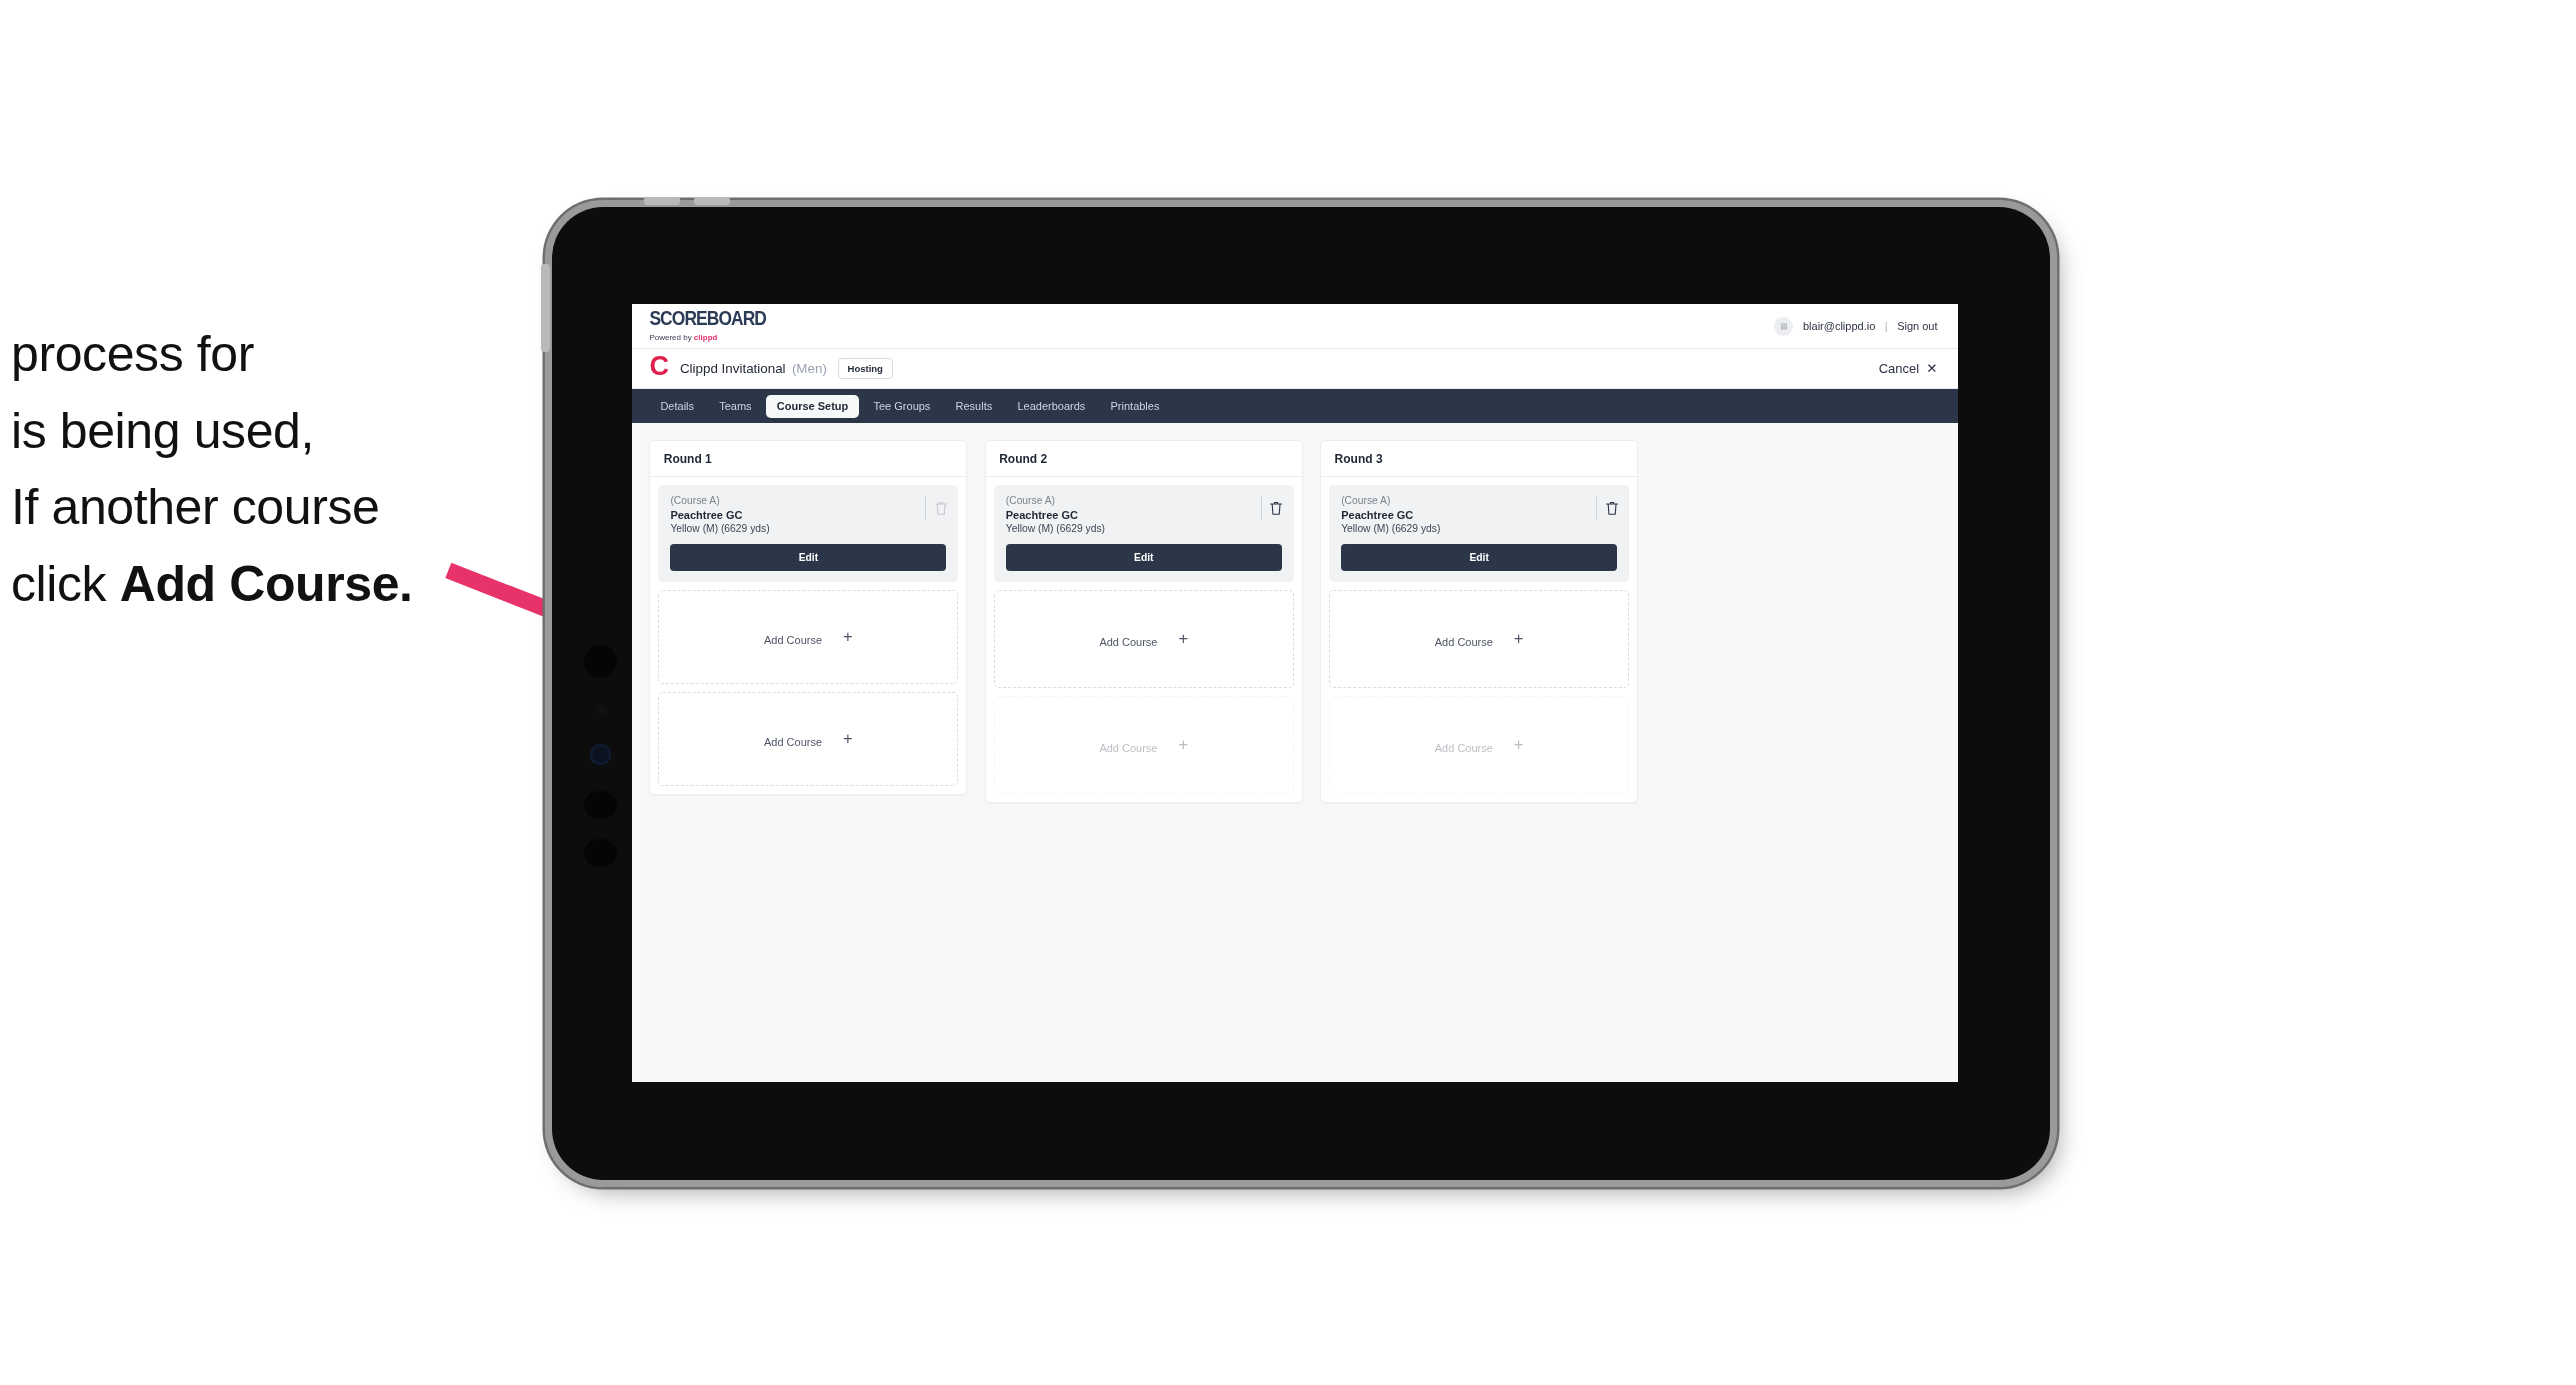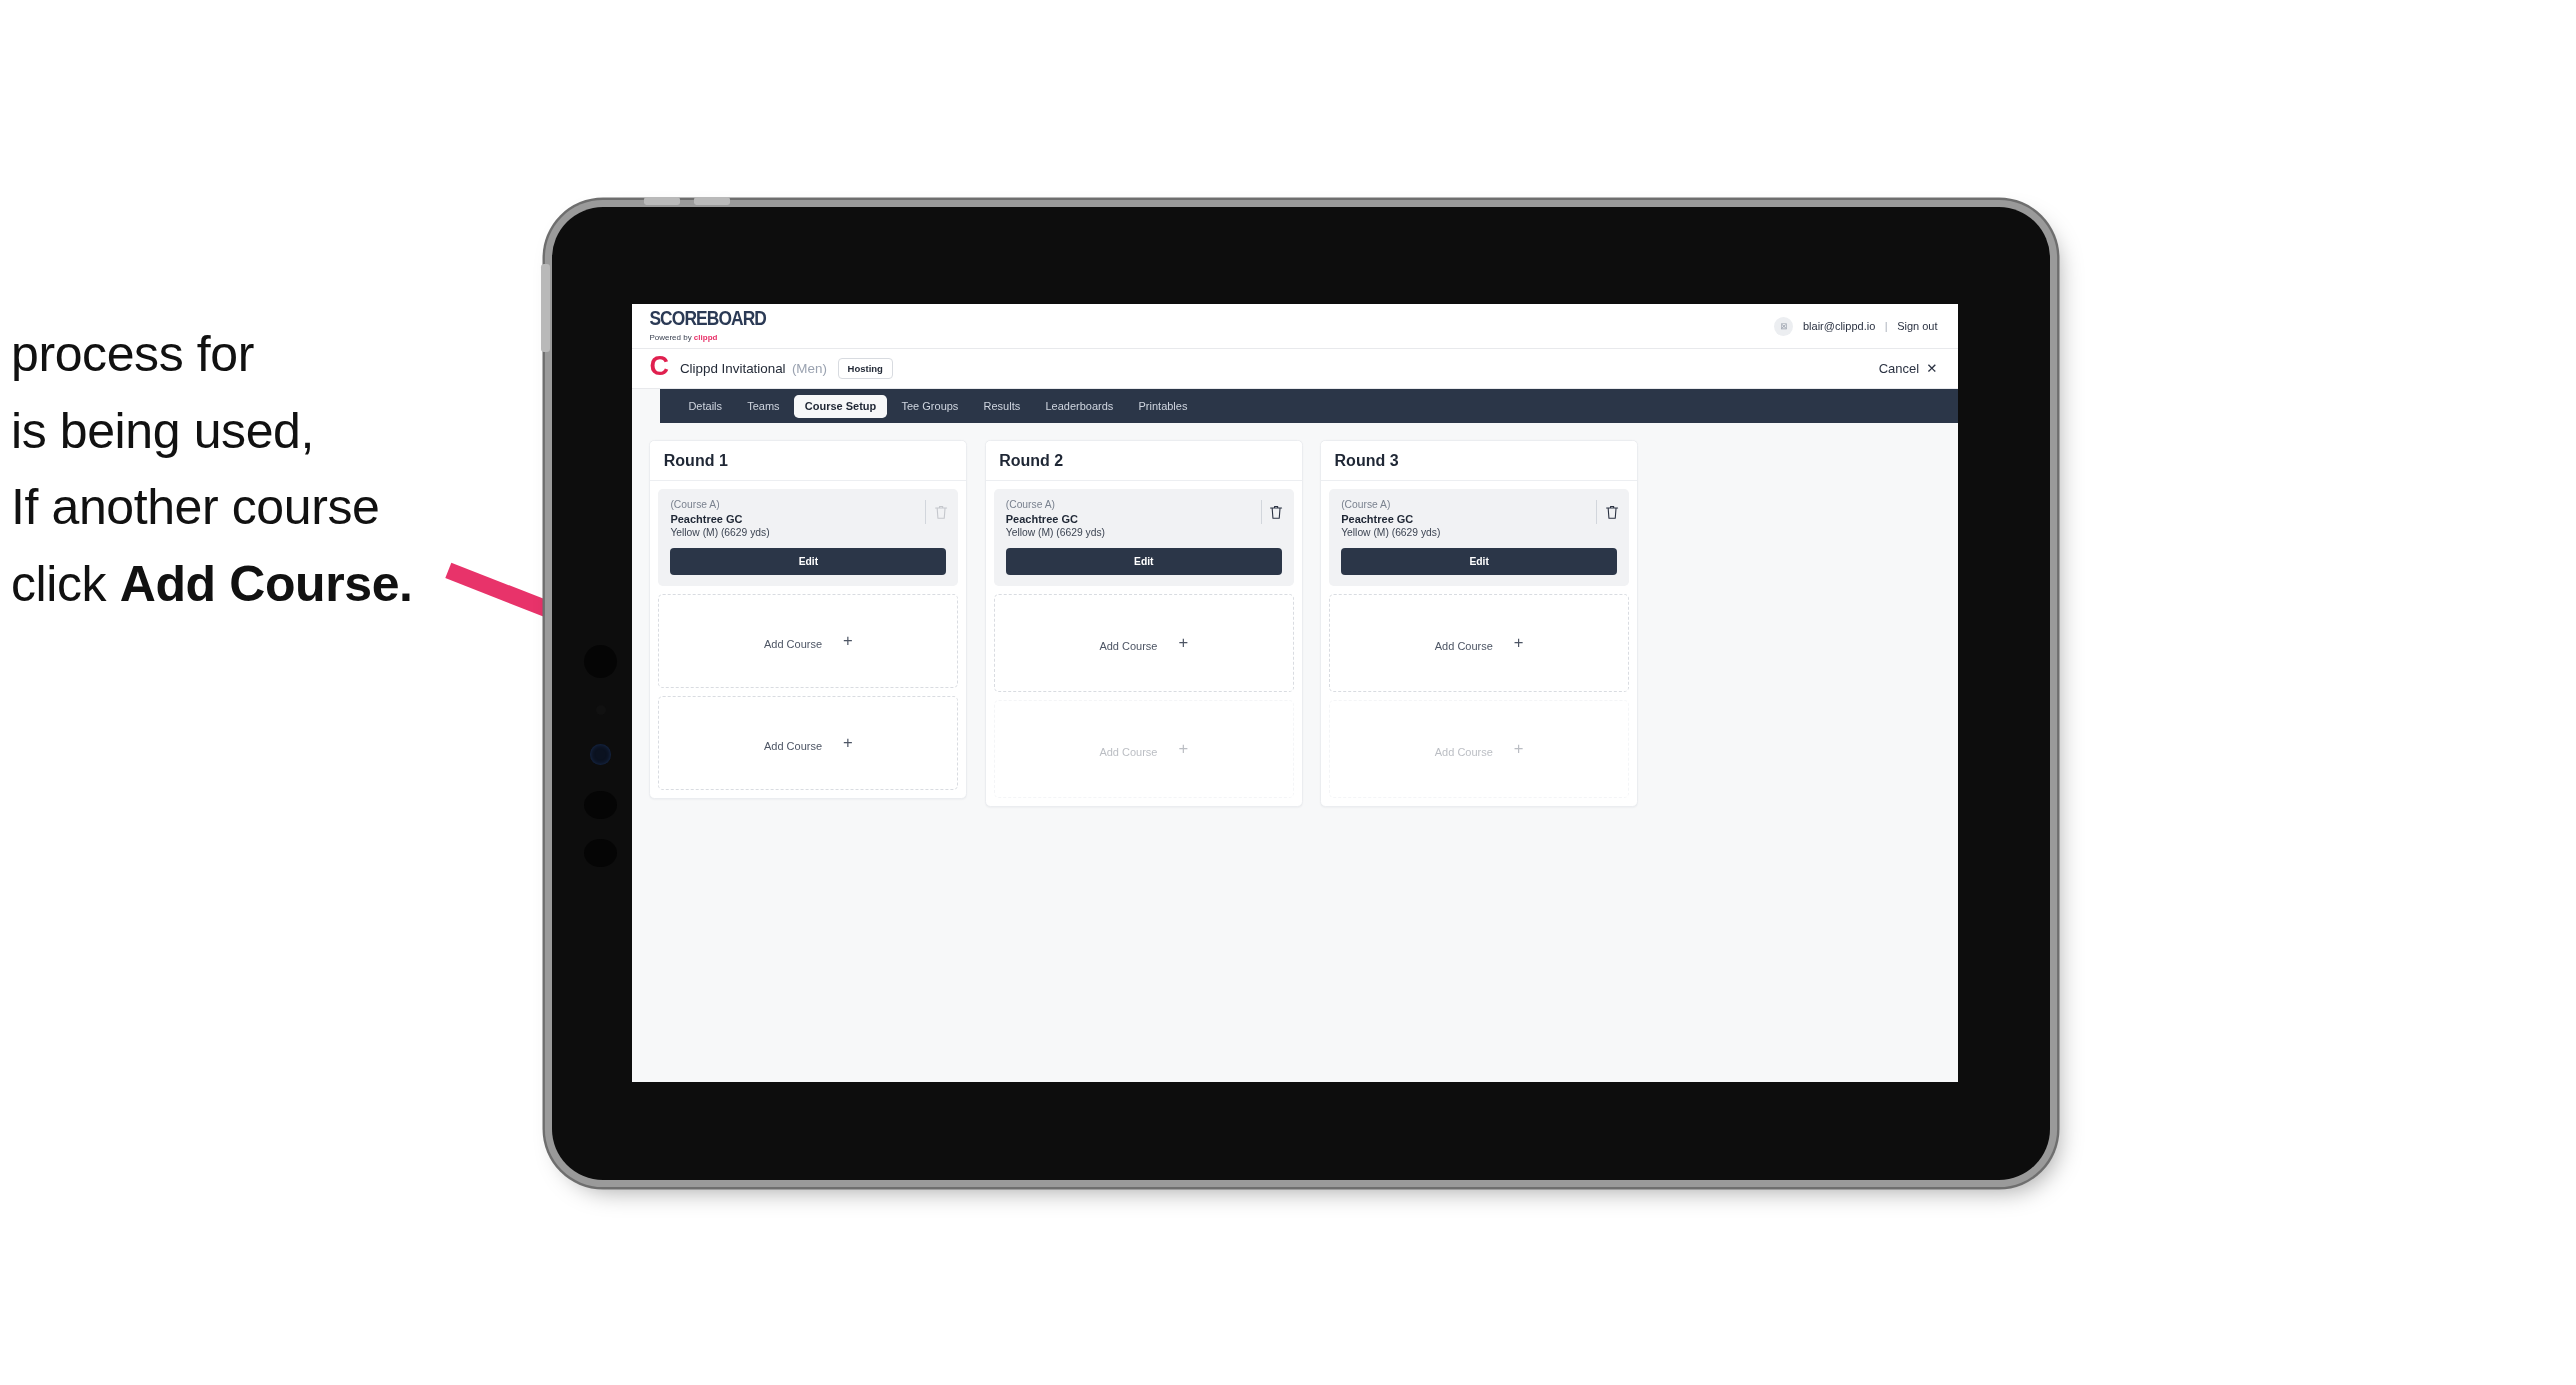--- a/index.html
+++ b/index.html
@@ -103,37 +103,37 @@
     margin-left:11px;border:0.8px solid #d8dbe0;border-radius:4px;
     padding:4px 8.7px;font-size:9.5px;font-weight:bold;color:#242b38;background:#fff;
   }
   #titlebar-right{margin-left:auto;padding-right:20.5px;display:flex;align-items:center;gap:7.1px;cursor:pointer;}
   #cancel-text{font-size:13px;color:#2b3242;}
   #cancel-x{font-size:13.4px;color:#2b3242;line-height:1;}
 
   
   #subnav{
     height:34px;background:#2b3648;display:flex;align-items:center;
-    padding-left:17.4px;gap:3.2px;margin-left:28px;
+    padding-left:17.4px;gap:3.2px;
   }
   .subnav-item{
     font-size:11px;color:#cfd5df;padding:5.5px 11px;border-radius:4.7px;cursor:pointer;white-space:nowrap;
   }
   .subnav-item.active{background:#f7f8f9;color:#1f2735;font-weight:bold;}
 
   
   #content{padding:17.4px 0 0 17.4px;display:flex;gap:17.4px;align-items:flex-start;}
   .round-col{
     width:316px;background:#ffffff;
     border:0.8px solid #ebedf0;border-radius:5.5px;
     box-shadow:0 0.8px 1.6px rgba(16,24,40,.04);
     overflow:hidden;
   }
   .round-head{
-    padding:10.3px 13.4px;font-size:16px;font-weight:bold;color:#1f2735;
+    padding:10.3px 13.4px;font-size:12px;font-weight:bold;color:#1f2735;
     border-bottom:0.8px solid #eceef1;background:#fff;
   }
   .round-body{padding:8px;}
 
   .course-card{
     background:#f1f2f4;border-radius:4.7px;padding:10.3px 12px 11px 12px;position:relative;
   }
   .course-label{font-size:10.3px;color:#7a828f;margin-bottom:2.4px;}
   .course-name{font-size:11px;font-weight:bold;color:#1f2735;margin-bottom:2.4px;}
   .course-tee{font-size:10.3px;color:#3d4553;}

